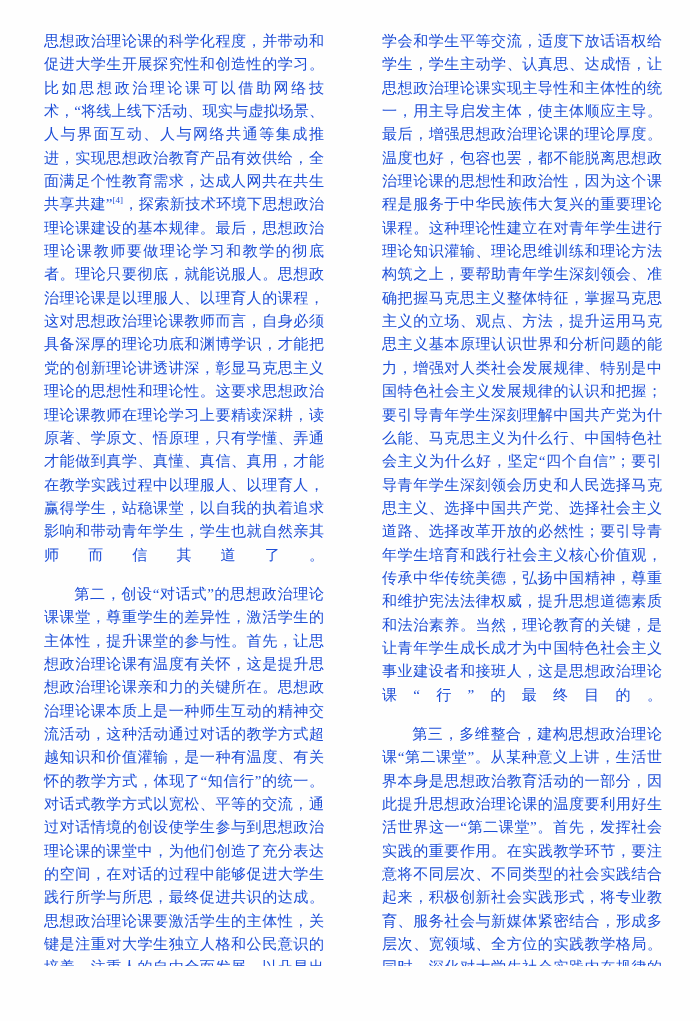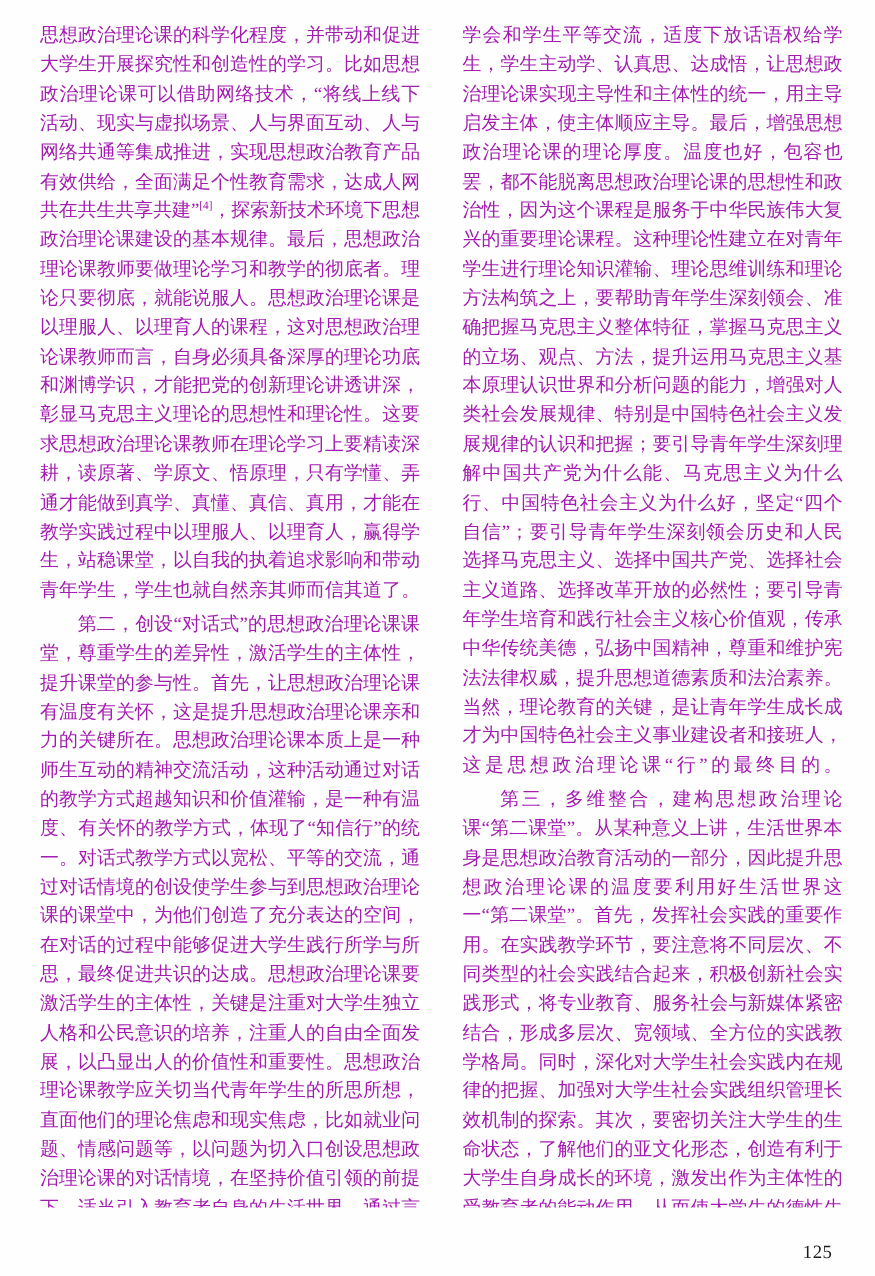--- a/index.html
+++ b/index.html
@@ -30,30 +30,30 @@
     gap: 26px;
     height: 952px;
   }
   .col {
     width: 312px;
     flex: 0 0 312px;
     height: 952px;
     overflow: hidden;
   }
   .para {
-    margin: 4px;
+    margin: 16px;
     font-size: 15.1px;
     line-height: 23.35px;
     text-align: justify;
     text-align-last: justify;
     text-justify: inter-character;
     letter-spacing: 0px;
     word-break: break-all;
     font-weight: 500;
-    color: #a21caf;
+    color: #1d4ed8;
   }
   .para.last-left {
     text-align-last: left;
   }
   .para.indent {
     text-indent: 2em;
   }
   .para + .para {
     margin-top: 0;
   }
@@ -98,17 +98,14 @@
     <div class="col">
 
       <p class="para">学会和学生平等交流，适度下放话语权给学生，学生主动学、认真思、达成悟，让思想政治理论课实现主导性和主体性的统一，用主导启发主体，使主体顺应主导。最后，增强思想政治理论课的理论厚度。温度也好，包容也罢，都不能脱离思想政治理论课的思想性和政治性，因为这个课程是服务于中华民族伟大复兴的重要理论课程。这种理论性建立在对青年学生进行理论知识灌输、理论思维训练和理论方法构筑之上，要帮助青年学生深刻领会、准确把握马克思主义整体特征，掌握马克思主义的立场、观点、方法，提升运用马克思主义基本原理认识世界和分析问题的能力，增强对人类社会发展规律、特别是中国特色社会主义发展规律的认识和把握；要引导青年学生深刻理解中国共产党为什么能、马克思主义为什么行、中国特色社会主义为什么好，坚定“四个自信”；要引导青年学生深刻领会历史和人民选择马克思主义、选择中国共产党、选择社会主义道路、选择改革开放的必然性；要引导青年学生培育和践行社会主义核心价值观，传承中华传统美德，弘扬中国精神，尊重和维护宪法法律权威，提升思想道德素质和法治素养。当然，理论教育的关键，是让青年学生成长成才为中国特色社会主义事业建设者和接班人，这是思想政治理论课“行”的最终目的。</p>
 
       <p class="para indent last-left">第三，多维整合，建构思想政治理论课“第二课堂”。从某种意义上讲，生活世界本身是思想政治教育活动的一部分，因此提升思想政治理论课的温度要利用好生活世界这一“第二课堂”。首先，发挥社会实践的重要作用。在实践教学环节，要注意将不同层次、不同类型的社会实践结合起来，积极创新社会实践形式，将专业教育、服务社会与新媒体紧密结合，形成多层次、宽领域、全方位的实践教学格局。同时，深化对大学生社会实践内在规律的把握、加强对大学生社会实践组织管理长效机制的探索。其次，要密切关注大学生的生命状态，了解他们的亚文化形态，创造有利于大学生自身成长的环境，激发出作为主体性的受教育者的能动作用，从而使大学生的德性生成过程成为生命成长、个人成熟过程的关键一环。这就要求发挥出校园文化的养成作用，重视以文化人、以文育人。对高校而言，要营造“社会主义核心价值观化”的校园文化氛围，发挥文化的浸润作用。在现实世界的校园生活中，不仅要在课堂上发挥出思想政治理论课教师的主渠道主阵地作用，而且应该创造条件让他们在校园文化活动中展示自己，展现理论魅力和人格魅力，从而实</p>
 
     </div>
 
   </div>
 
-  <div class="footer">
-    <span class="pagenum">125</span>
-  </div>
 
 </div>
 
 </body></html>

